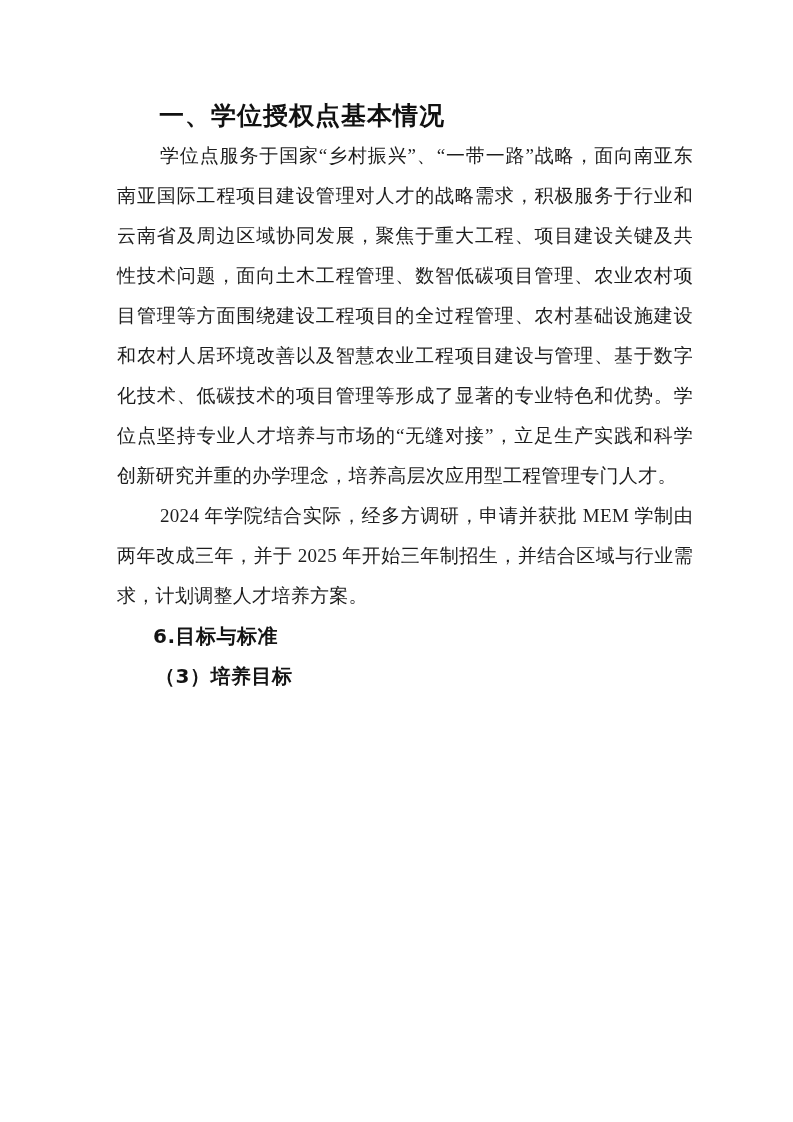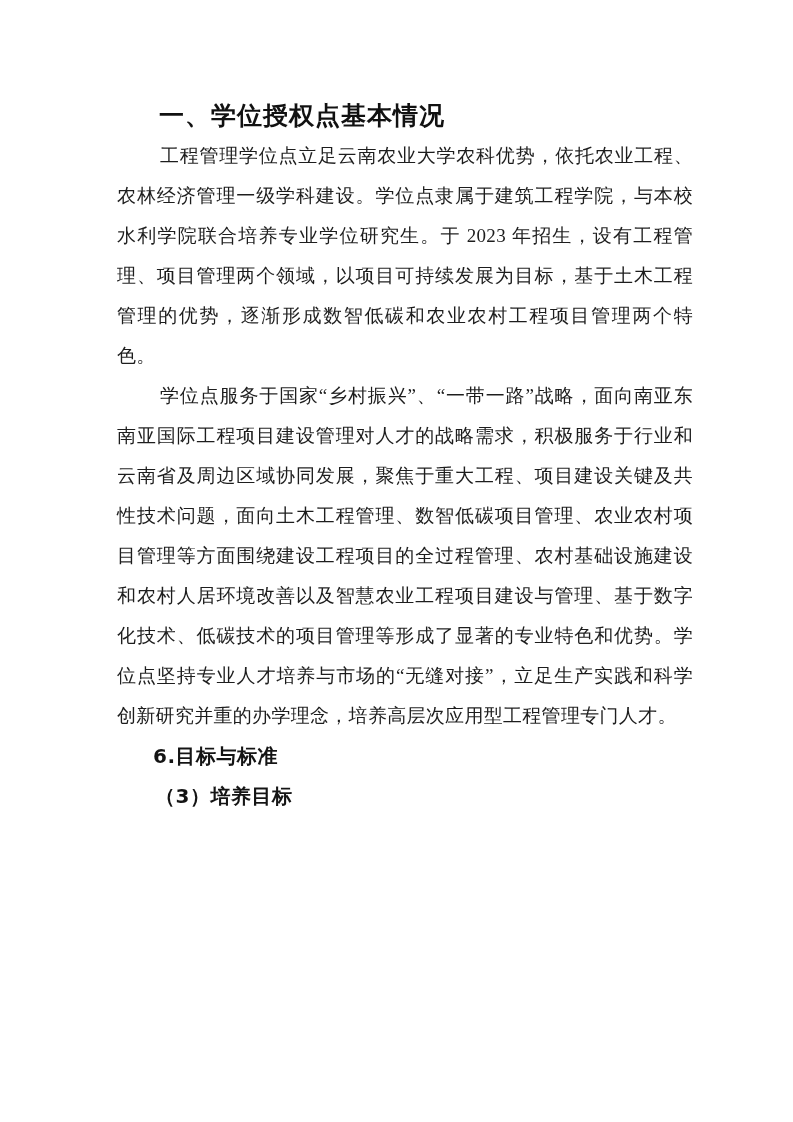--- a/index.html
+++ b/index.html
@@ -69,19 +69,19 @@
     line-height: 20px;
     color: #333333;
   }
 </style>
 </head>
 <body>
 
 <div class="page">
   <div class="content">
     <h1 class="main-heading">一、学位授权点基本情况</h1>
-    <p class="body-para">工程管理学位点立足云南农业大学农科优势，依托农业工程、农林经济管理一级学科建设。学位点隶属于建筑工程学院，与本校水利学院联合培养专业学位研究生。于 2023 年招生，设有工程管理、项目管理两个领域，以项目可持续发展为目标，基于土木工程管理的优势，逐渐形成数智低碳和农业农村工程项目管理两个特色。</p>
     <p class="body-para">学位点服务于国家“乡村振兴”、“一带一路”战略，面向南亚东南亚国际工程项目建设管理对人才的战略需求，积极服务于行业和云南省及周边区域协同发展，聚焦于重大工程、项目建设关键及共性技术问题，面向土木工程管理、数智低碳项目管理、农业农村项目管理等方面围绕建设工程项目的全过程管理、农村基础设施建设和农村人居环境改善以及智慧农业工程项目建设与管理、基于数字化技术、低碳技术的项目管理等形成了显著的专业特色和优势。学位点坚持专业人才培养与市场的“无缝对接”，立足生产实践和科学创新研究并重的办学理念，培养高层次应用型工程管理专门人才。</p>
+    <p class="body-para">2024 年学院结合实际，经多方调研，申请并获批 MEM 学制由两年改成三年，并于 2025 年开始三年制招生，并结合区域与行业需求，计划调整人才培养方案。</p>
     <h2 class="section-heading">6.目标与标准</h2>
     <h3 class="subsection-heading">（3）培养目标</h3>
   </div>
   <div class="page-number">1</div>
 </div>
 
 </body></html>

